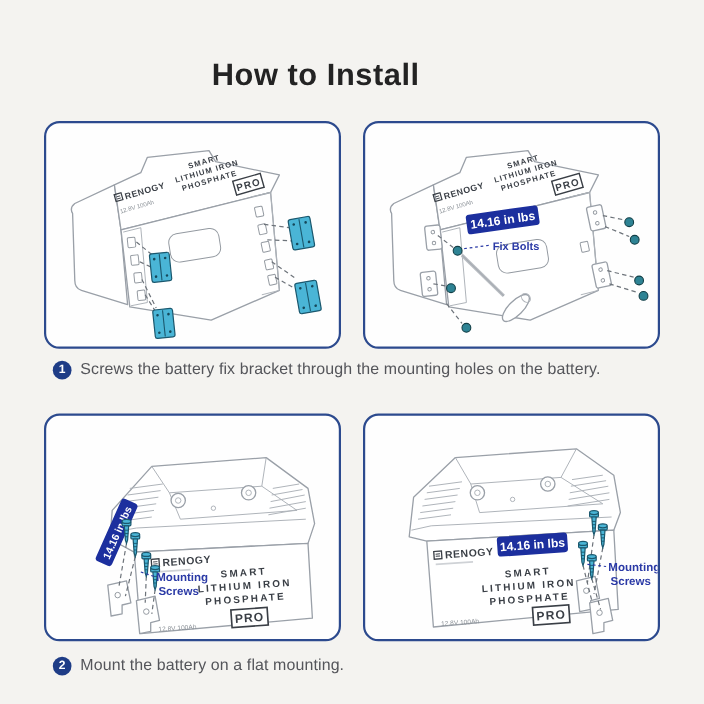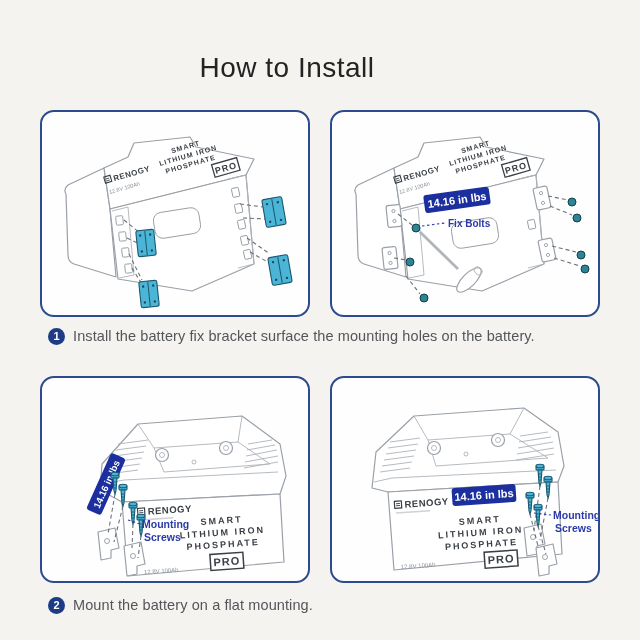--- a/index.html
+++ b/index.html
@@ -5,21 +5,21 @@
   * { margin:0; padding:0; box-sizing:border-box; }
   html,body { width:640px; height:640px; }
   body {
     position:relative;
     background:#f4f3f0;
     font-family:"Liberation Sans", sans-serif;
     overflow:hidden;
   }
   .page-title {
     position:absolute; top:52px; left:0; width:574px;
-    text-align:center; font-size:28px; font-weight:400; color:#232323;
+    text-align:center; font-size:28px; font-weight:700; color:#232323;
     letter-spacing:0.5px;
   }
   .panel {
     position:absolute; width:270px; height:207px;
     background:#fefefe; border:2px solid #2c4a8e; border-radius:14px;
     overflow:hidden;
   }
   #panel-1 { left:40px;  top:110px; }
   #panel-2 { left:330px; top:110px; }
   #panel-3 { left:40px;  top:376px; }
@@ -226,21 +226,21 @@
 
     <g>
       <path class="dashb" d="M90,114 L113,111"></path>
       <text class="blu" x="116" y="115" font-size="10">Fix Bolts</text>
     </g>
   </svg>
 </div>
 
 <div class="step" id="step-1">
   <span class="step-num">1</span>
-  <span class="step-text">Install the battery fix bracket surface the mounting holes on the battery.</span>
+  <span class="step-text">Screws the battery fix bracket through the mounting holes on the battery.</span>
 </div>
 
 <div class="panel" id="panel-3">
   <svg viewBox="0 0 266 203">
 
     <g>
       <path class="lineart" d="M58,112 L60,86 L96,46 L200,38 L238,66 L244,98 L238,116 L80,124 Z"></path>
       <path class="thin" d="M60,106 L82,102 L236,94"></path>
       <path class="thin" d="M96,46 L112,70 L196,64 L200,38"></path>
       <path class="thin" d="M112,70 L122,94 L228,86 L196,64"></path>

